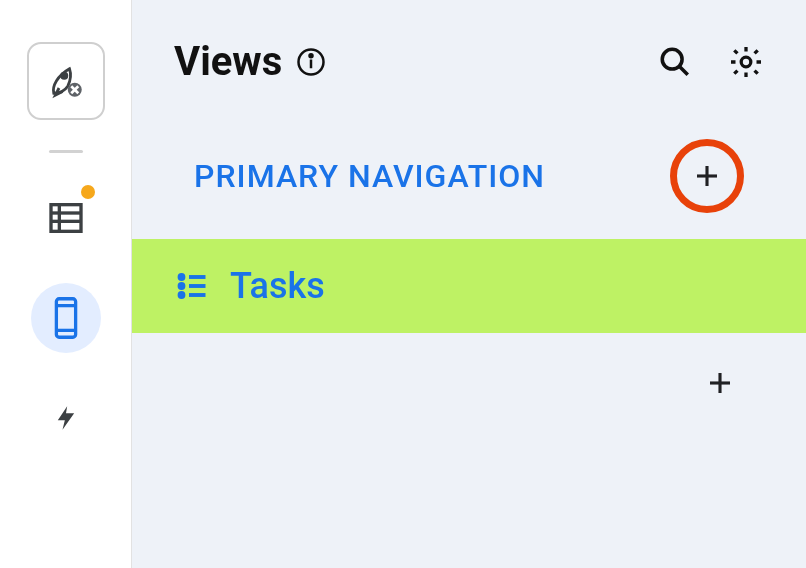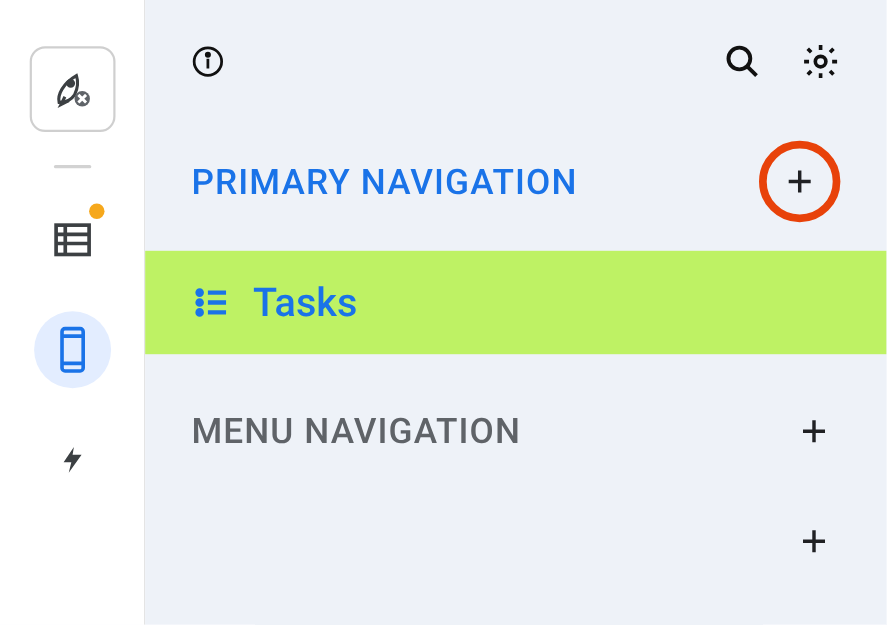--- a/index.html
+++ b/index.html
@@ -72,21 +72,21 @@
     }
     .views-title {
       font-size: 40px;
       font-weight: 700;
       color: #111;
     }
     .spacer { flex: 1; }
     .section-row {
       display: flex;
       align-items: center;
-      padding: 26px 42px;
+      padding: 26px 62px;
     }
     .section-label {
       font-size: 32px;
       font-weight: 500;
       letter-spacing: 1px;
     }
     .section-label.primary {
       color: #1a73e8;
     }
     .section-label.secondary {
@@ -167,20 +167,21 @@
     <span>
       <svg width="28" height="40" viewBox="0 0 24 24" fill="#3c4043">
         <path d="M13 2L5 14h6l-2 8 10-14h-7l1-6z"></path>
       </svg>
     </span>
   </div>
 </div>
 
 <div class="panel">
   <div class="panel-header">
+    <span class="views-title">Views</span>
     <span>
       <svg width="30" height="30" viewBox="0 0 24 24" fill="none" stroke="#111" stroke-width="2">
         <circle cx="12" cy="12" r="10"></circle>
         <line x1="12" y1="10" x2="12" y2="17"></line>
         <circle cx="12" cy="7" r="1.2" fill="#111"></circle>
       </svg>
     </span>
     <div class="spacer"></div>
     <span>
       <svg width="34" height="34" viewBox="0 0 24 24" fill="none" stroke="#111" stroke-width="2.5">
@@ -216,30 +217,20 @@
         <circle cx="5" cy="12" r="1.3" fill="#1a73e8"></circle>
         <circle cx="5" cy="18" r="1.3" fill="#1a73e8"></circle>
         <line x1="10" y1="6" x2="21" y2="6"></line>
         <line x1="10" y1="12" x2="21" y2="12"></line>
         <line x1="10" y1="18" x2="21" y2="18"></line>
       </svg>
     </span>
     <span class="item-label">Tasks</span>
   </div>
 
-  <div class="section-row" style="margin-top:20px;">
-    <span class="section-label secondary">MENU NAVIGATION</span>
-    <div class="spacer"></div>
-    <span class="plus-btn">
-      <svg width="30" height="30" viewBox="0 0 24 24" stroke="#202124" stroke-width="2.5">
-        <line x1="12" y1="4" x2="12" y2="20"></line>
-        <line x1="4" y1="12" x2="20" y2="12"></line>
-      </svg>
-    </span>
-  </div>
 
   <div class="section-row">
     <div class="spacer"></div>
     <span class="plus-btn">
       <svg width="30" height="30" viewBox="0 0 24 24" stroke="#202124" stroke-width="2.5">
         <line x1="12" y1="4" x2="12" y2="20"></line>
         <line x1="4" y1="12" x2="20" y2="12"></line>
       </svg>
     </span>
   </div>

